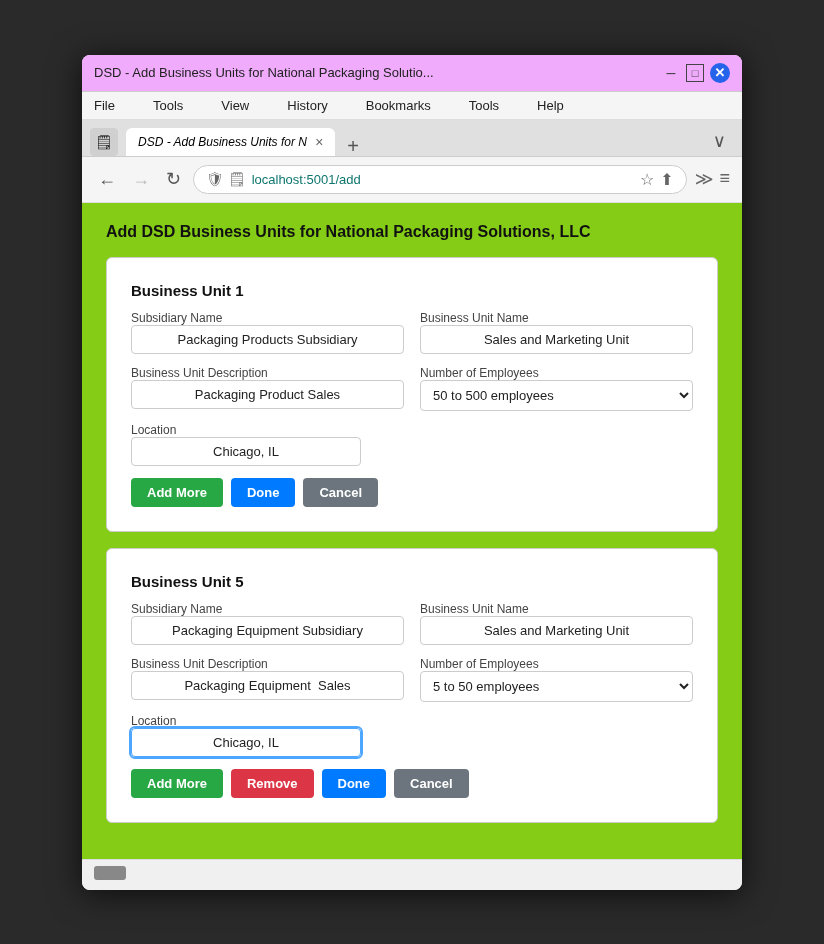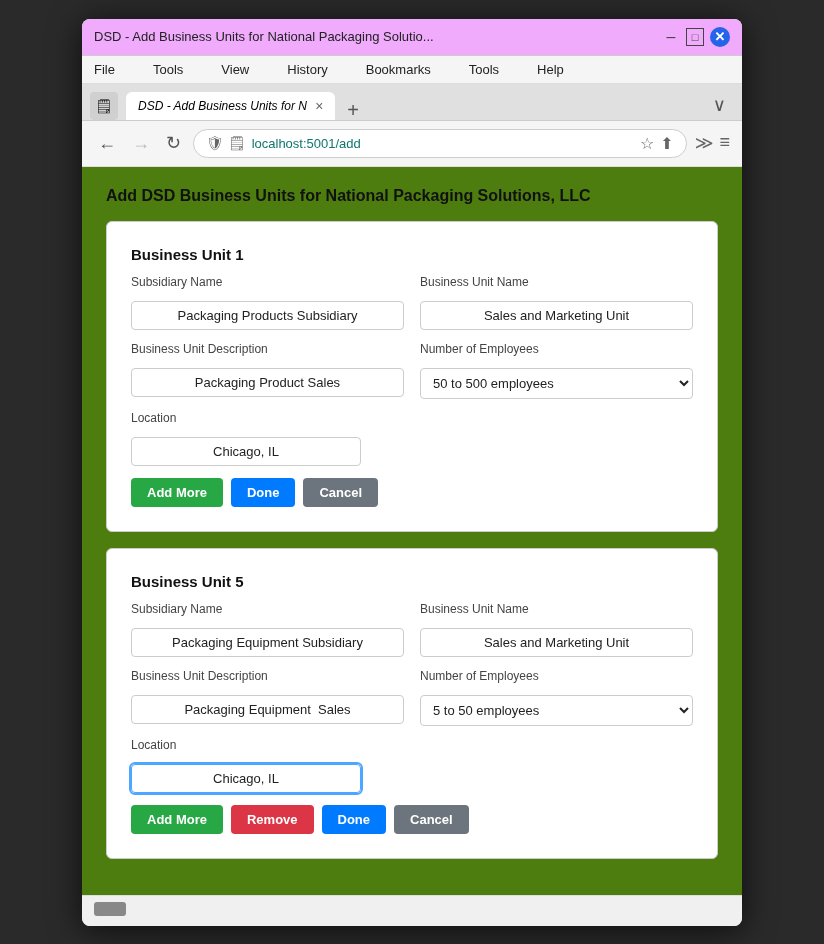--- a/index.html
+++ b/index.html
@@ -162,21 +162,21 @@
       border-radius: 20px;
       padding: 4px 12px;
       gap: 6px;
     }
     .address-bar-icons { display: flex; gap: 4px; align-items: center; color: #666; font-size: 14px; }
     .address-text { flex: 1; font-size: 13px; color: #0f766e; }
     .address-actions { display: flex; gap: 6px; color: #666; font-size: 16px; }
     .nav-extra { display: flex; gap: 6px; color: #666; font-size: 18px; }
     
     .page-content {
-      background: #4d7c0f;
+      background: #84cc16;
       padding: 20px 24px;
       min-height: 650px;
     }
     .page-title {
       font-size: 16px;
       font-weight: bold;
       color: #111;
       margin-bottom: 16px;
     }
     
@@ -195,21 +195,21 @@
     }
     .form-row {
       display: flex;
       gap: 16px;
       margin-bottom: 12px;
     }
     .form-group {
       flex: 1;
       display: flex;
       flex-direction: column;
-      gap: 12px;
+      gap: 0;
     }
     .form-label {
       font-size: 12px;
       color: #444;
     }
     .form-input {
       border: 1px solid #ccc;
       border-radius: 4px;
       padding: 6px 8px;
       font-size: 13px;

